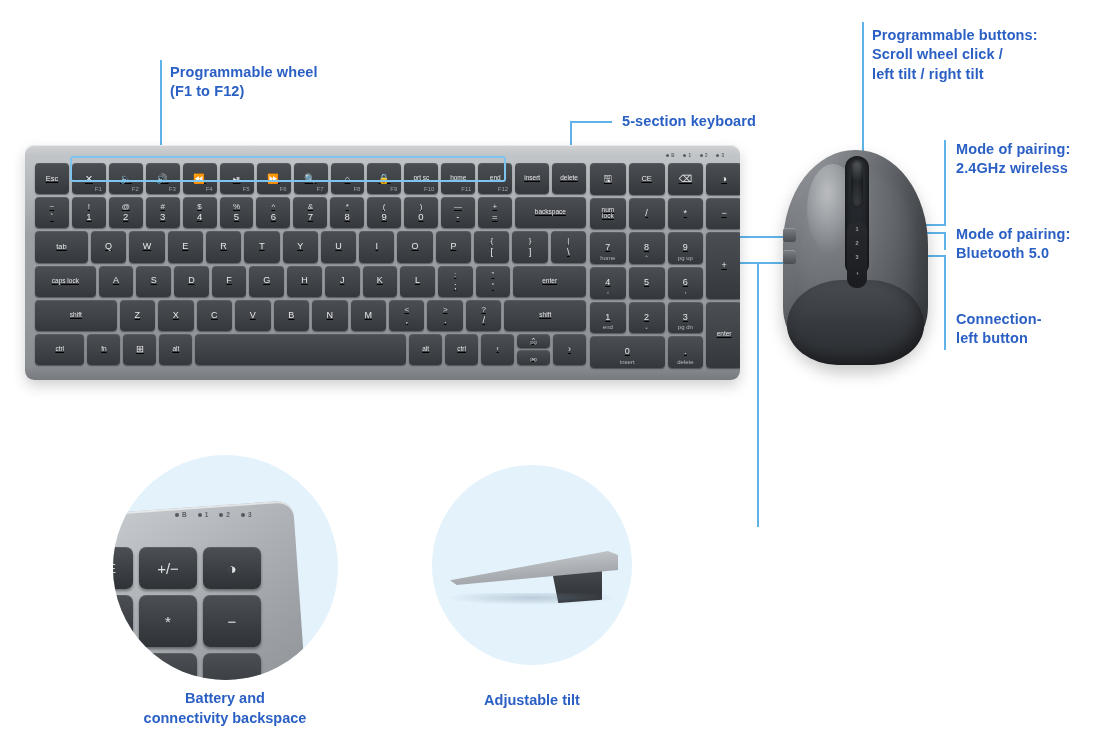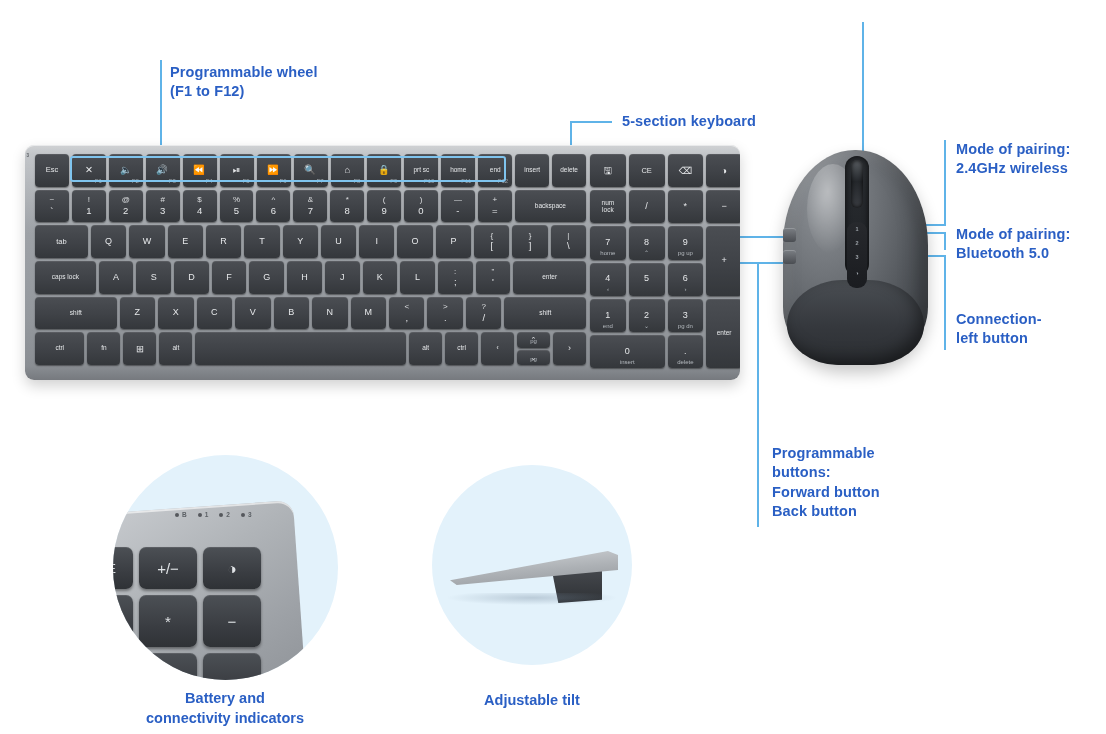--- a/index.html
+++ b/index.html
@@ -54,21 +54,21 @@
       linear-gradient(180deg,#b9bcc0 0%, #a9adb2 4%, #9ea2a7 35%, #94989d 75%, #8a8e93 94%, #76797e 100%);
     box-shadow: 0 6px 14px rgba(0,0,0,.18), inset 0 1px 0 rgba(255,255,255,.55);
     padding: 9px 10px 12px 10px;
     overflow: hidden;
   }
   .kb-sheen {
     position:absolute; left:0; top:0; right:0; height:38%;
     background: linear-gradient(180deg, rgba(255,255,255,.33), rgba(255,255,255,0));
     pointer-events:none;
   }
-  .kb-inner { position: relative; height: 100%; display:flex; flex-direction: row; }
+  .kb-inner { position: relative; height: 100%; display:flex; flex-direction: column; text-decoration: underline; }
   .kb-topbar { height: 9px; position: relative; }
   .led-strip {
     position: absolute; right: 6px; top: -1px;
     display: flex; gap: 9px; align-items: center;
   }
   .led { display:flex; align-items:center; gap:2px; }
   .led i { width:3px; height:3px; border-radius:50%; background:#5a5e63; display:block; }
   .led span { font-size:4.5px; color:#5f6368; font-weight:bold; }
 
   .krow { display: flex; gap: 3px; margin-bottom: 3px; flex: 1; }
@@ -234,20 +234,23 @@
   <div class="callout" style="left:170px; top:63px;">Programmable wheel
 (F1 to F12)</div>
 
   <div class="lead h" style="left:570px; top:121px; width:42px;"></div>
   <div class="lead v" style="left:570px; top:121px; height:255px;"></div>
   <div class="dot" style="left:566px; top:371px;"></div>
   <div class="callout" style="left:622px; top:112px;">5-section keyboard</div>
 
   <div class="lead v" style="left:862px; top:22px; height:150px;"></div>
   <div class="dot" style="left:858px; top:167px;"></div>
+  <div class="callout" style="left:872px; top:26px;">Programmable buttons:
+Scroll wheel click /
+left tilt / right tilt</div>
 
   <div class="lead h" style="left:876px; top:224px; width:70px;"></div>
   <div class="lead v" style="left:944px; top:140px; height:85px;"></div>
   <div class="dot" style="left:868px; top:220px;"></div>
   <div class="callout" style="left:956px; top:140px;">Mode of pairing:
 2.4GHz wireless</div>
 
   <div class="lead h" style="left:876px; top:238px; width:22px;"></div>
   <div class="lead h" style="left:876px; top:250px; width:22px;"></div>
   <div class="lead v" style="left:896px; top:238px; height:13px;"></div>
@@ -262,24 +265,20 @@
   <div class="lead v" style="left:944px; top:255px; height:95px;"></div>
   <div class="dot" style="left:868px; top:251px;"></div>
   <div class="callout" style="left:956px; top:310px;">Connection-
 left button</div>
 
   <div class="lead h" style="left:706px; top:236px; width:82px;"></div>
   <div class="lead h" style="left:706px; top:262px; width:82px;"></div>
   <div class="lead v" style="left:757px; top:262px; height:265px;"></div>
   <div class="dot" style="left:788px; top:232px;"></div>
   <div class="dot" style="left:788px; top:258px;"></div>
-  <div class="callout" style="left:772px; top:444px;">Programmable
-buttons:
-Forward button
-Back button</div>
 
   <div class="keyboard">
     <div class="kb-sheen"></div>
     <div class="kb-inner">
       <div class="kb-topbar">
         <div class="led-strip">
           <div class="led">
               <i></i>
               <span>B</span>
             </div>
@@ -755,21 +754,21 @@
       <div class="bi-key" style="left:36px; top:0; width:58px; height:42px;">+/−</div>
       <div class="bi-key" style="left:100px; top:0; width:58px; height:42px;">◑</div>
       <div class="bi-key" style="left:-22px; top:48px; width:52px; height:52px;"></div>
       <div class="bi-key" style="left:36px; top:48px; width:58px; height:52px;">*</div>
       <div class="bi-key" style="left:100px; top:48px; width:58px; height:52px;">−</div>
       <div class="bi-key" style="left:36px; top:106px; width:58px; height:52px;">9</div>
       <div class="bi-key" style="left:100px; top:106px; width:58px; height:52px;"></div>
     </div>
   </div>
   <div class="caption" style="left:95px; top:688px; width:260px;">Battery and
-connectivity indicators</div>
+connectivity backspace</div>
 
   <div class="inset" id="inset-tilt">
     <div class="tilt-kb">
       <div class="tilt-foot"></div>
       <div class="tilt-top"></div>
     </div>
     <div class="tilt-shadow"></div>
   </div>
   <div class="caption" style="left:432px; top:690px; width:200px;">Adjustable tilt</div>
 

